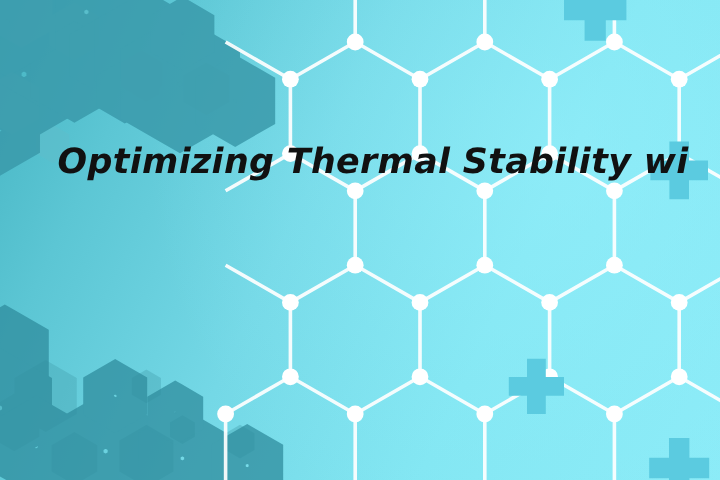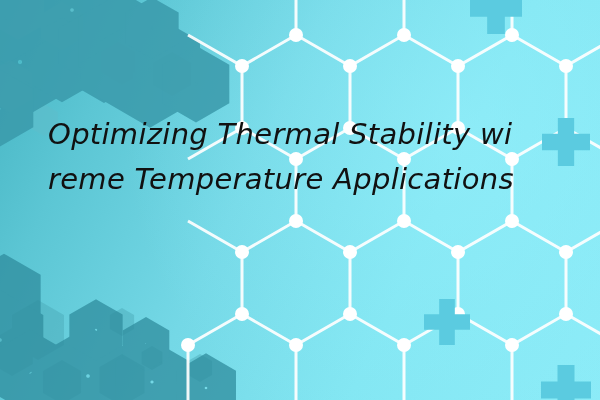--- a/index.html
+++ b/index.html
@@ -52,21 +52,21 @@
     left: 48px;
     top: 112px;
     width: 520px;
   }
 
   .title-line {
     font-family: "DejaVu Sans", "Liberation Sans", sans-serif;
     font-size: 29px;
     line-height: 45px;
     font-style: italic;
-    font-weight: 400;
+    font-weight: 700;
     color: #111111;
     letter-spacing: 0.3px;
     white-space: nowrap;
   }
 </style>
 </head>
 <body>
 
 <div id="banner">
 
@@ -204,16 +204,15 @@
     <g fill="#5bcbe0">
       <use href="#crossU" transform="translate(496,8) scale(26)"></use>
       <use href="#crossU" transform="translate(566,142) scale(24)"></use>
       <use href="#crossU" transform="translate(447,322) scale(23)"></use>
       <use href="#crossU" transform="translate(566,390) scale(25)"></use>
     </g>
   </svg>
 
   <div class="title-block">
     <div class="title-line">Optimizing Thermal Stability wi</div>
-    <div class="title-line">reme Temperature Applications</div>
   </div>
 
 </div>
 
 </body></html>

